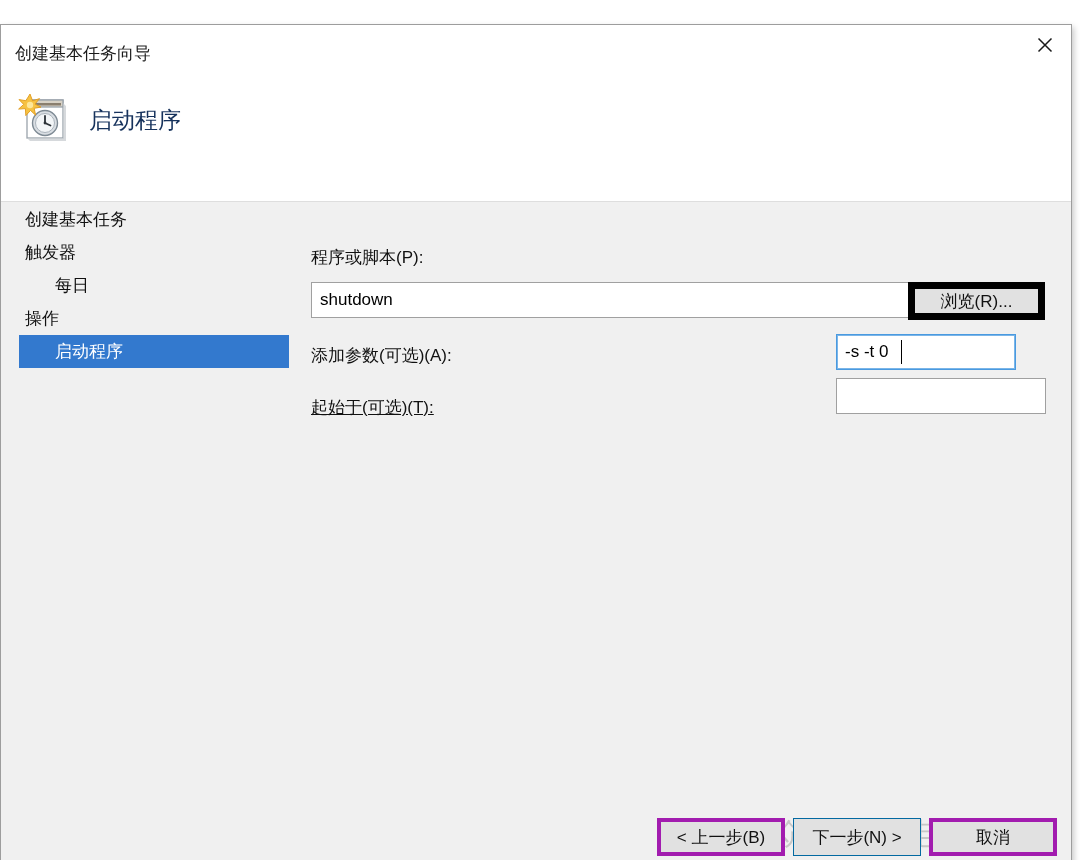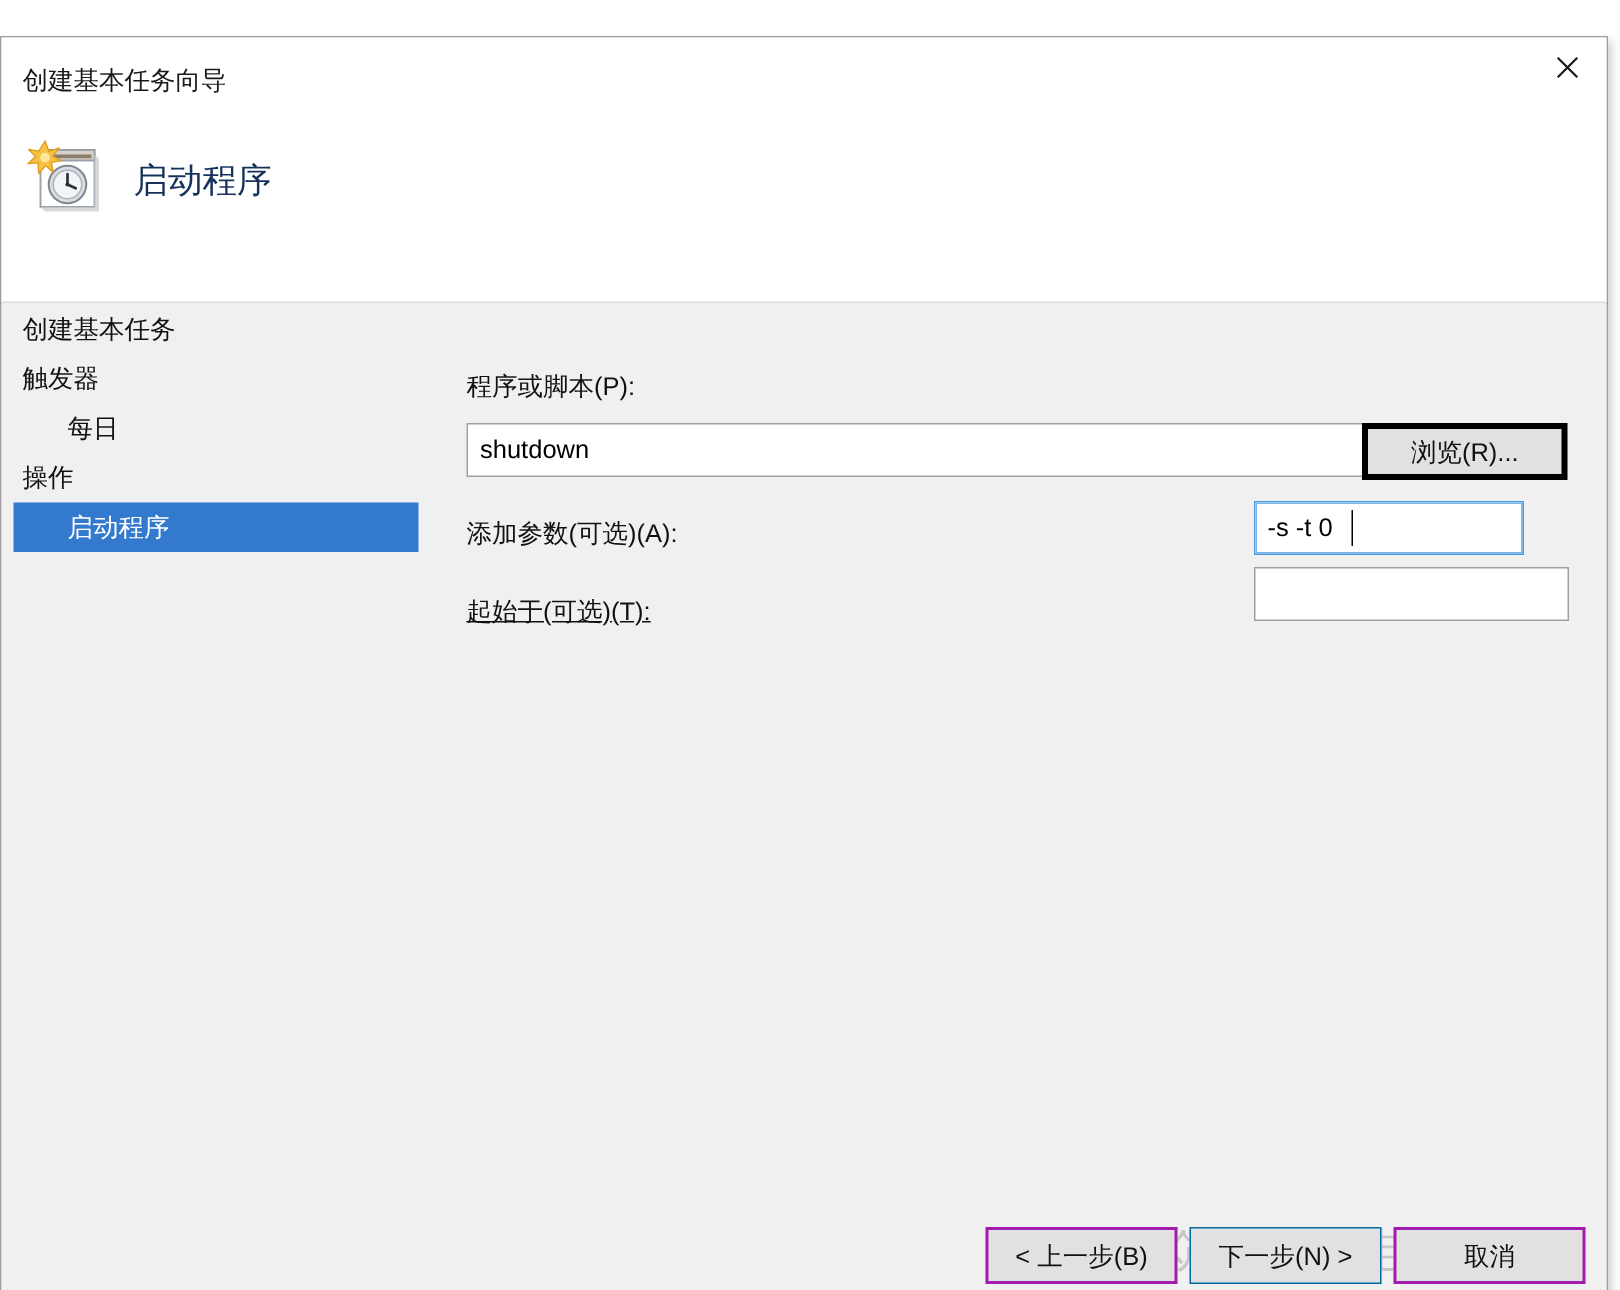--- a/index.html
+++ b/index.html
@@ -87,21 +87,21 @@
     left: 0;
     top: 178px;
     width: 100%;
     bottom: 0;
     background: #f0f0f0;
   }
 
   
   #sidebar {
     position: absolute;
-    left: 2px;
+    left: 12px;
     top: 0;
     width: 300px;
   }
   .step {
     position: relative;
     height: 33px;
     line-height: 33px;
     font-size: 17px;
     color: #111111;
     white-space: nowrap;
@@ -173,21 +173,21 @@
   }
   @keyframes blink { 0%,49% {opacity:1;} 50%,100% {opacity:1;} }
 
   #browse-button {
     position: absolute;
     left: 907px;
     top: 79px;
     width: 137px;
     height: 38px;
     background: #e1e1e1;
-    border: 4px solid #000000;
+    border: 7px solid #000000;
     box-sizing: border-box;
     font-size: 17px;
     color: #111111;
     display: flex;
     align-items: center;
     justify-content: center;
     cursor: default;
     white-space: nowrap;
   }
 
@@ -196,21 +196,21 @@
     position: absolute;
     right: 14px;
     bottom: 13px;
     display: flex;
     gap: 8px;
   }
   .wiz-button {
     width: 128px;
     height: 38px;
     background: #e1e1e1;
-    border: 2px solid #a21caf;
+    border: 4px solid #a21caf;
     box-sizing: border-box;
     font-size: 17px;
     color: #111111;
     display: flex;
     align-items: center;
     justify-content: center;
     cursor: default;
     white-space: nowrap;
     font-family: "Liberation Sans", "DejaVu Sans", sans-serif;
   }

